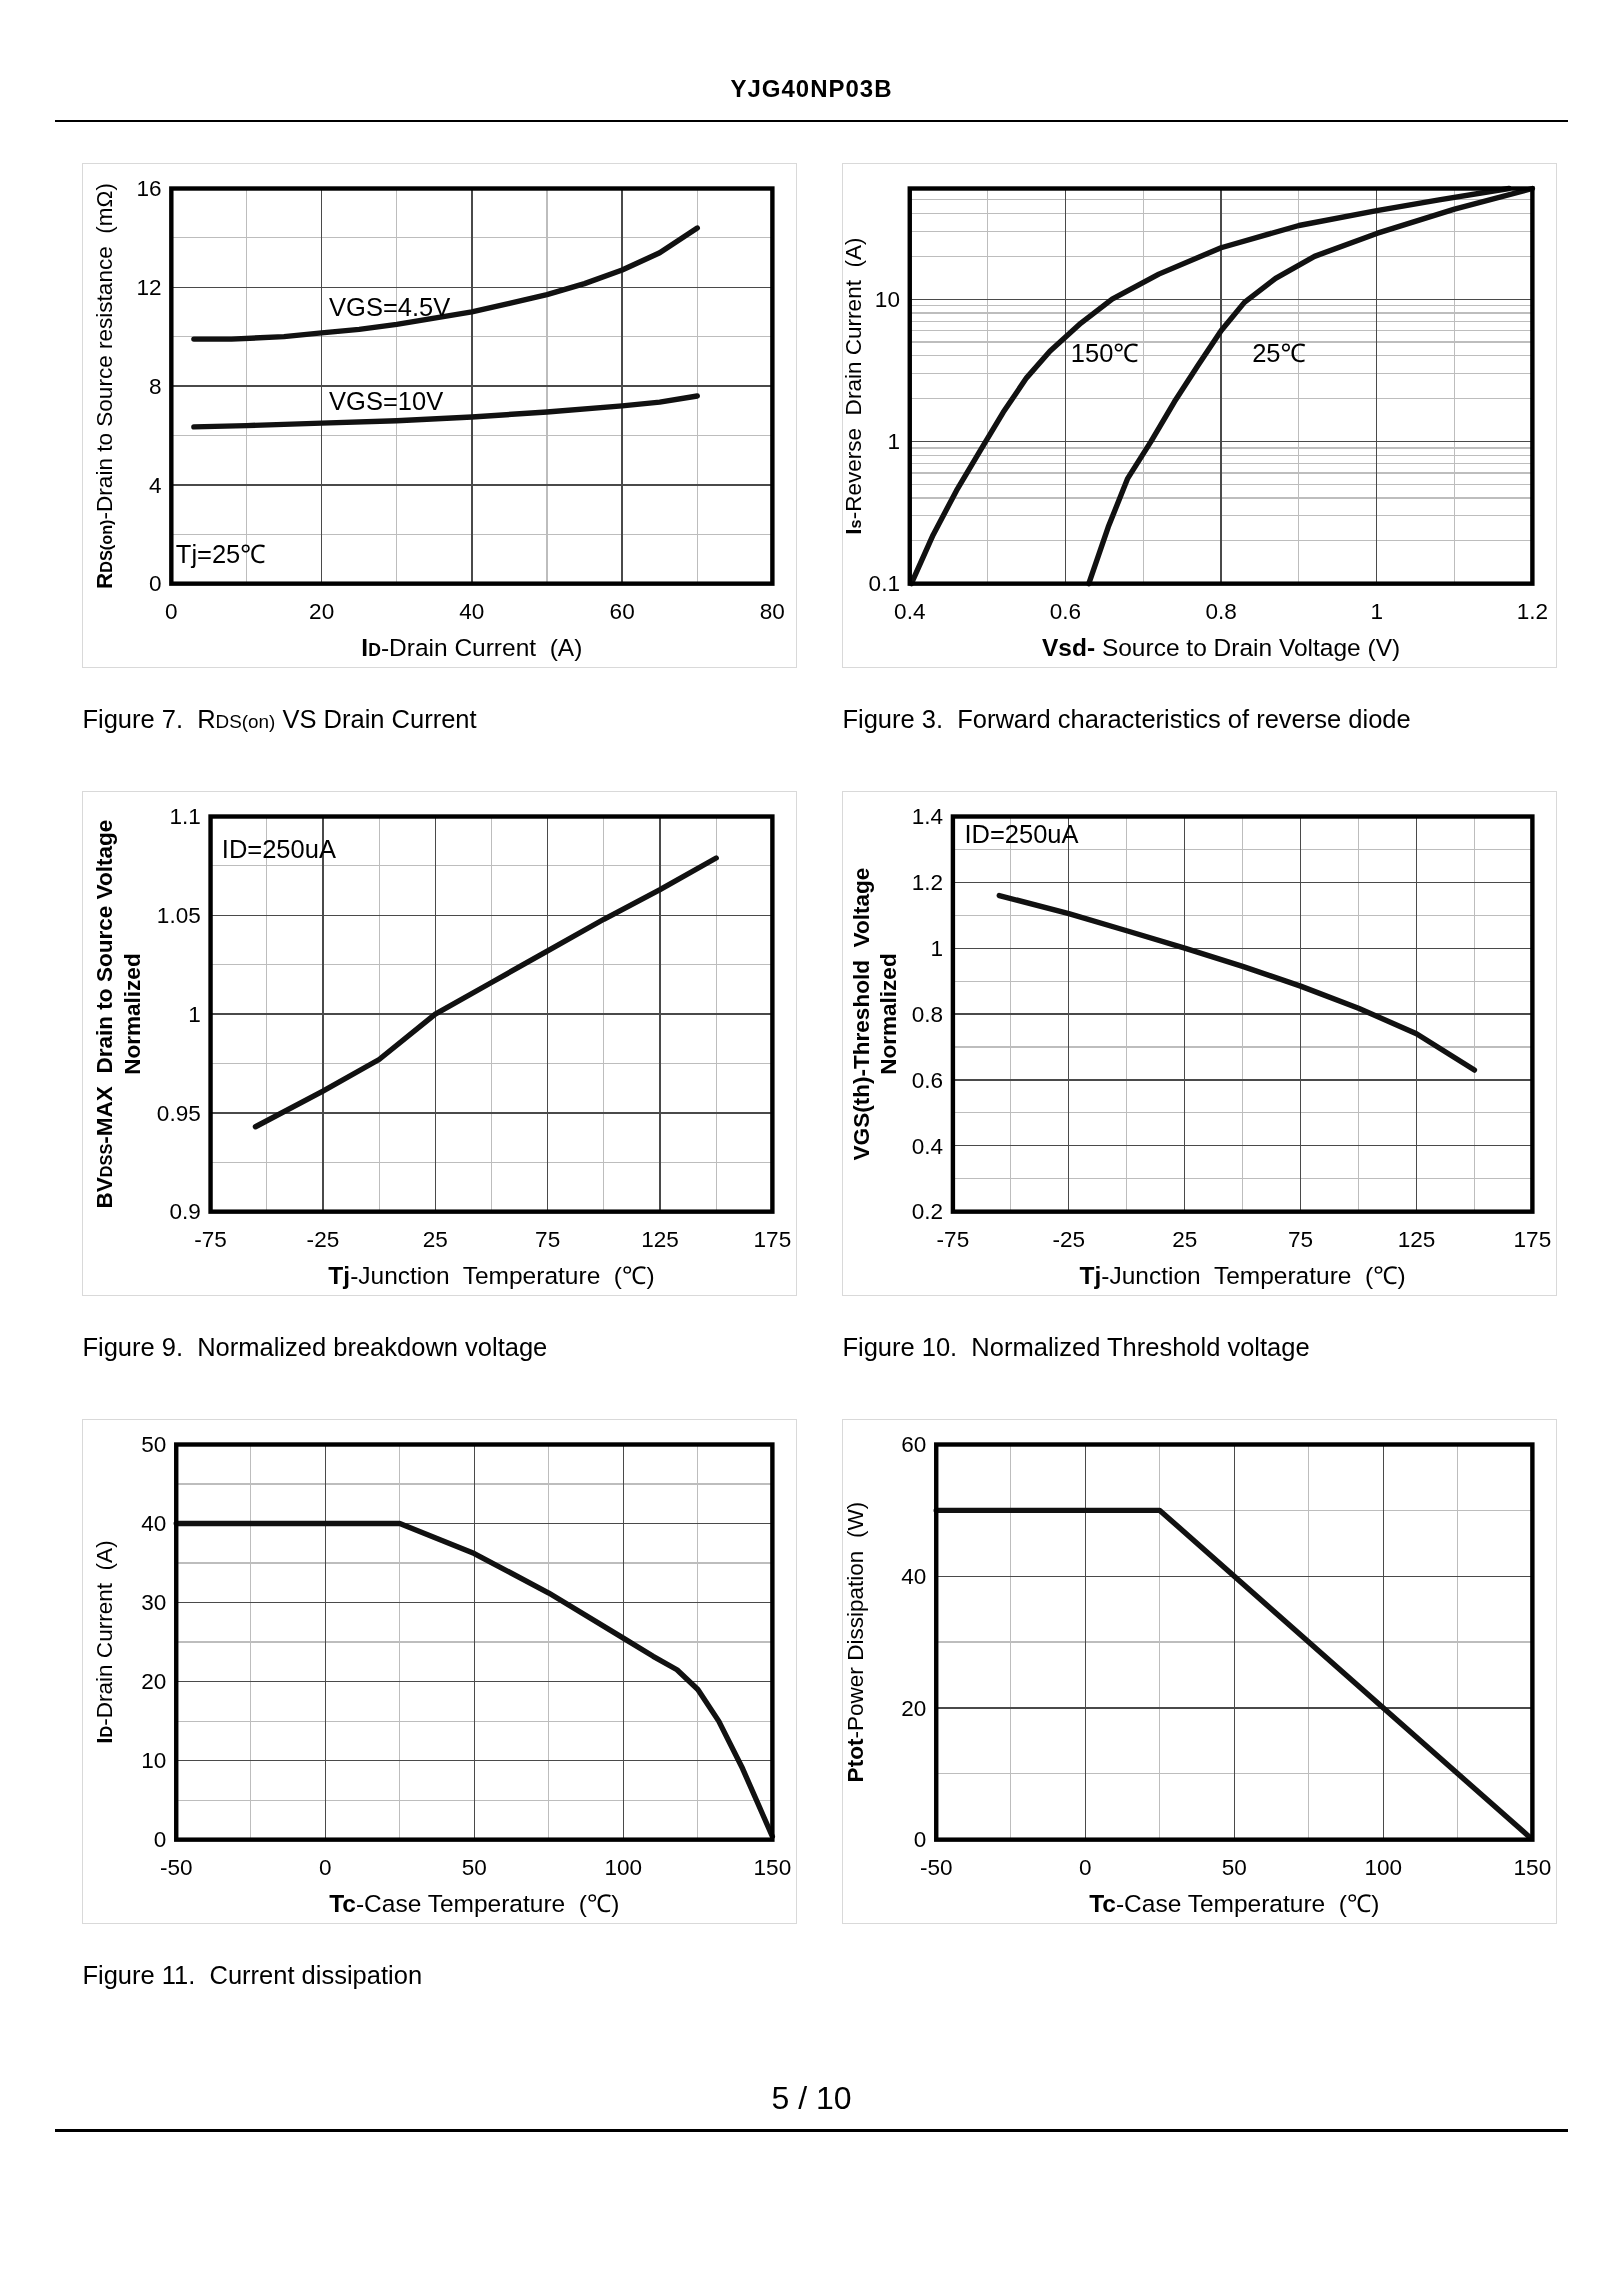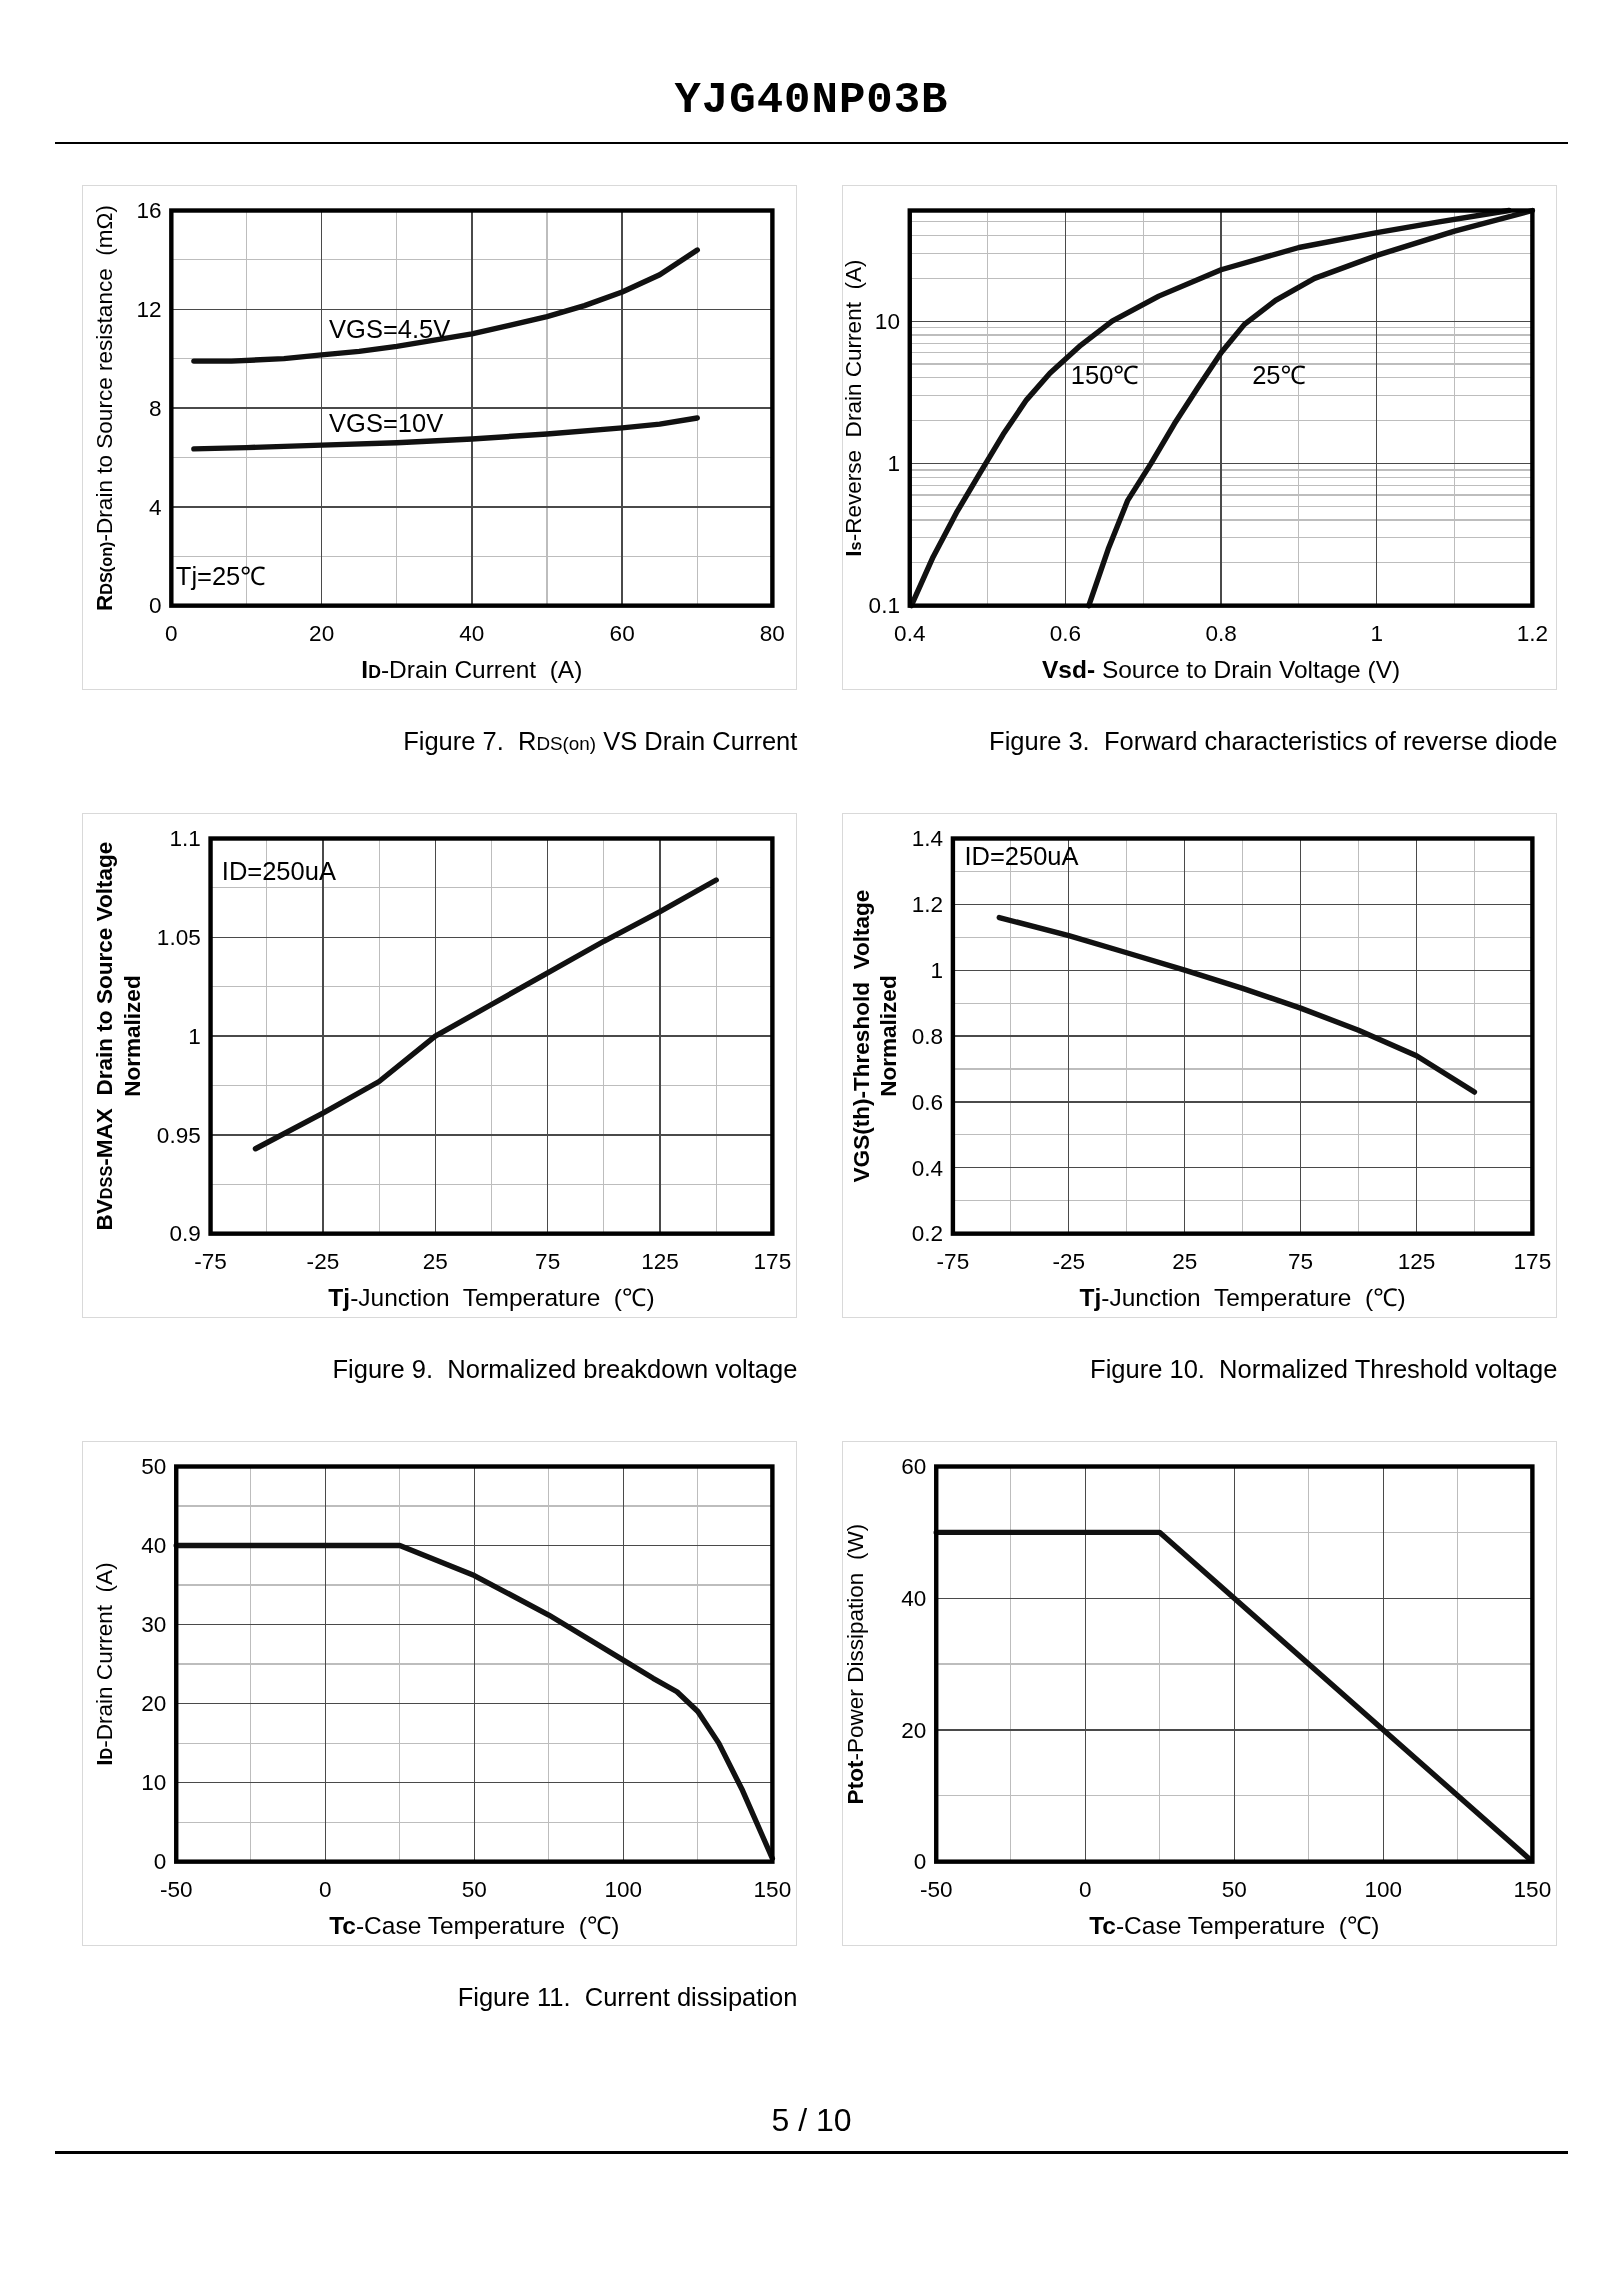--- a/index.html
+++ b/index.html
@@ -1,26 +1,26 @@
 <!DOCTYPE html>
 <html><head>
 <meta charset="utf-8">
 <style>
   html,body{margin:0;padding:0;background:#fff;}
   body{width:1623px;height:2293px;font-family:"Liberation Sans",sans-serif;color:#000;}
   .page{width:1623px;height:2293px;box-sizing:border-box;padding:0 55px;overflow:hidden;}
   header{padding-top:76px;}
-  .title{margin:0;text-align:center;font-size:44px;font-weight:bold;letter-spacing:1px;line-height:1.1;font-family:Liberation Mono, monospace;}
+  .title{margin:0;text-align:center;font-size:24px;font-weight:bold;letter-spacing:1px;line-height:1.1;}
   .rule-top{margin-top:17.6px;border-top:2.9px solid #000;height:0;}
   .rule-bottom{margin-top:11.8px;border-top:3.9px solid #000;height:0;}
   .grid{margin-left:27.4px;margin-top:41px;display:grid;grid-template-columns:715px 715px;column-gap:45px;row-gap:57px;}
   figure{margin:0;}
   .chart-box{width:715px;height:505px;border:1px solid #d9d9d9;box-sizing:border-box;background:#fff;}
   .chart-box svg{display:block;}
-  figcaption{margin-top:37px;text-align:right;font-size:25.5px;white-space:pre;color:#000;}
+  figcaption{margin-top:37px;text-align:left;font-size:25.5px;white-space:pre;color:#000;}
   footer{margin-top:90px;}
   .page-number{text-align:center;font-size:32px;}
   svg text{white-space:pre;fill:#000;}
 </style>
 </head>
 <body>
 
 <div class="page">
   <header>
     <h1 class="title">YJG40NP03B</h1>

